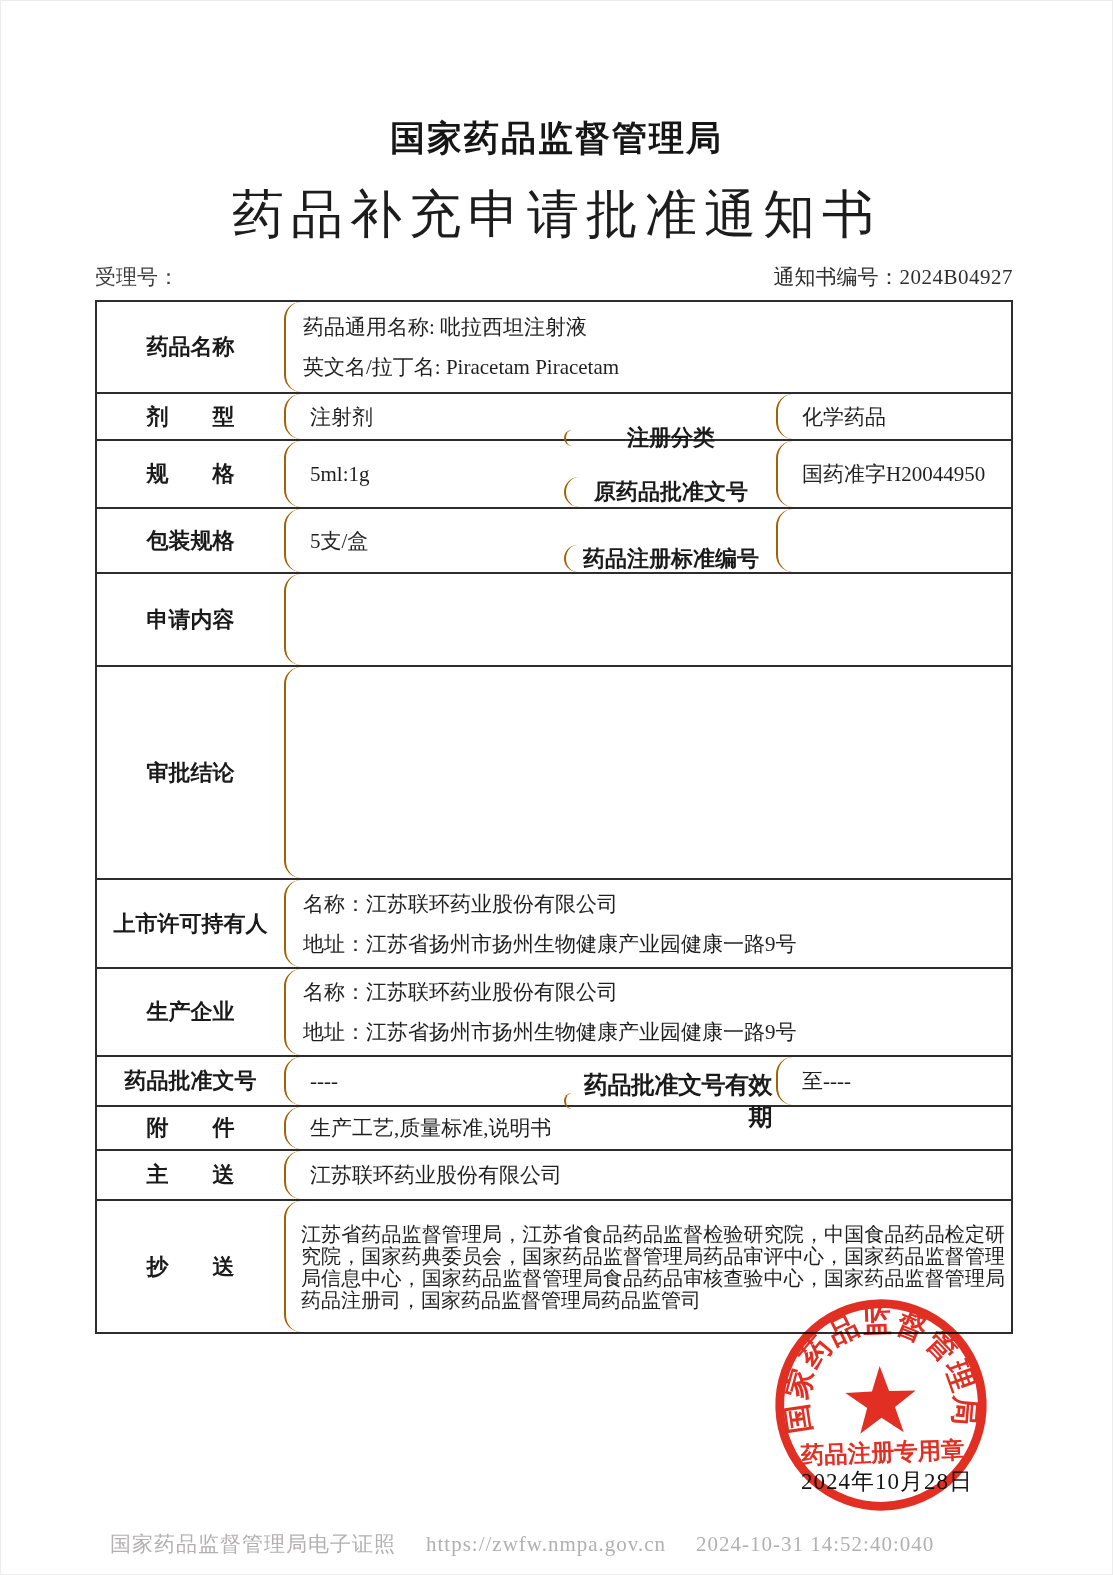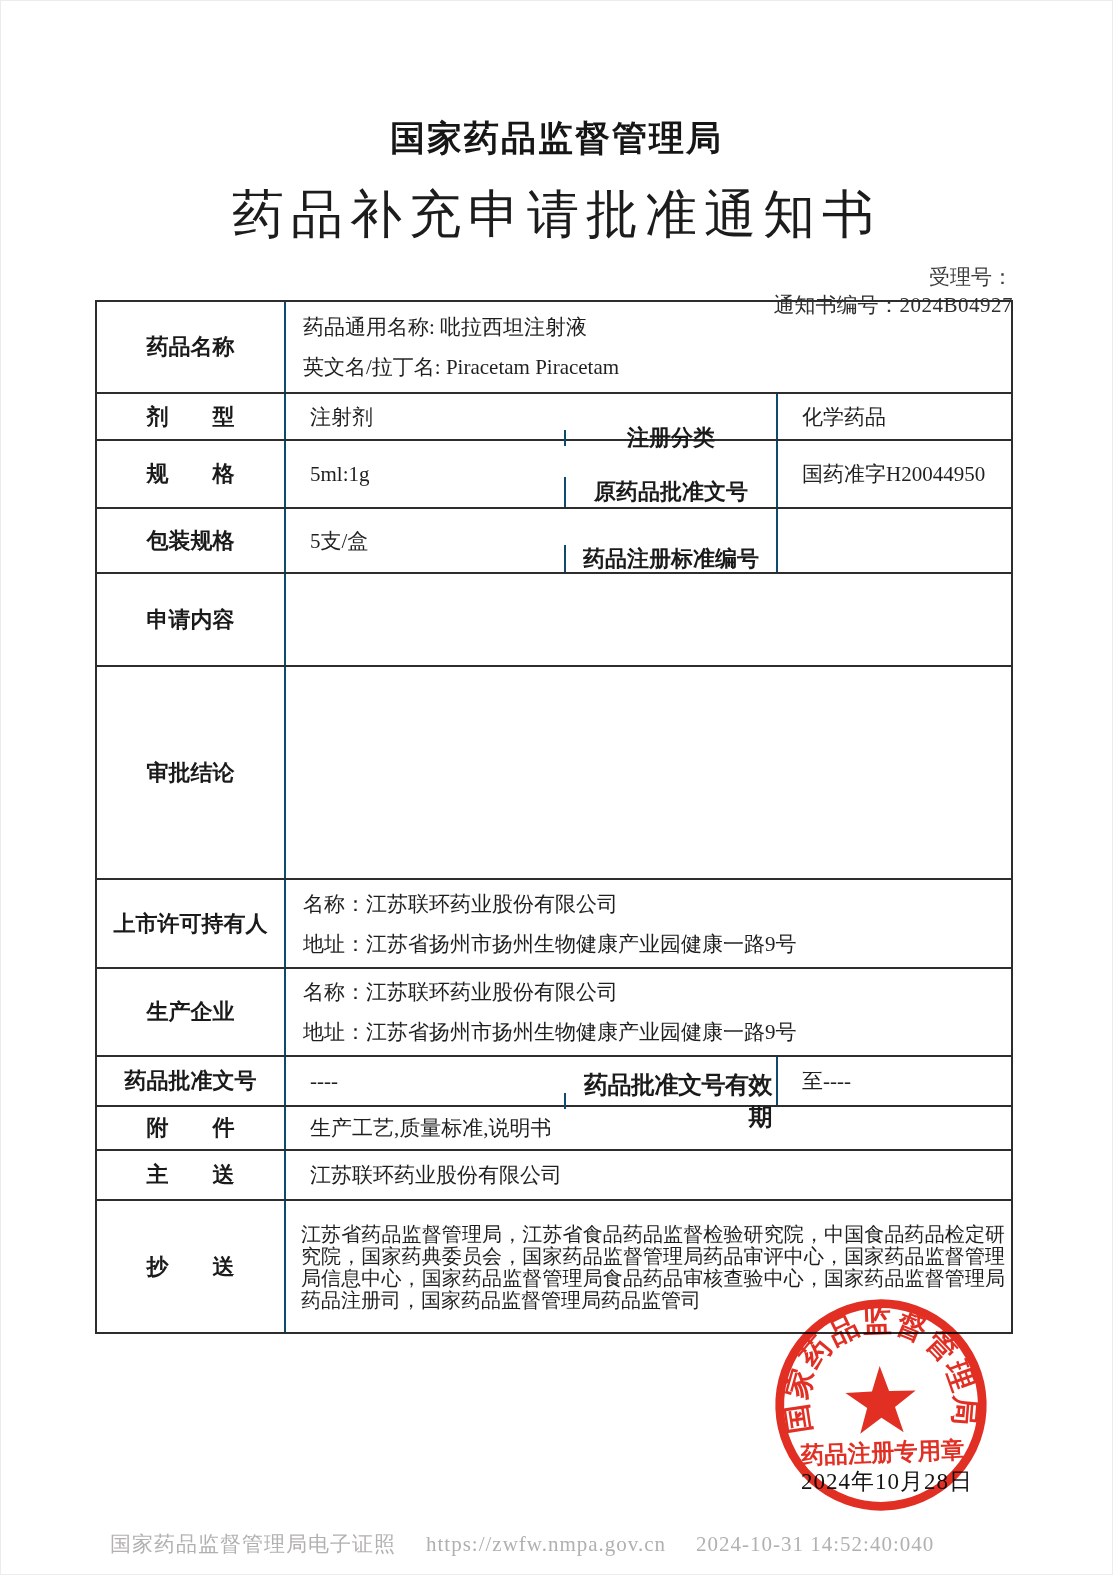--- a/index.html
+++ b/index.html
@@ -23,34 +23,34 @@
     font-weight: 700; font-size: 35px; letter-spacing: 2px; color: #161616;
   }
   .doc-title {
     position: absolute; top: 180px; left: 0; width: 100%;
     text-align: center;
     font-size: 52px; font-weight: 400; letter-spacing: 7px; color: #1c1c1c;
   }
   .ref-line {
     position: absolute; top: 263px; left: 95px; width: 918px;
     display: flex; justify-content: space-between; align-items: flex-end;
-    font-size: 21px; color: #3c3c3c; flex-direction: column;
+    font-size: 21px; color: #3c3c3c;
   }
   .ref-right { color: #2e2e2e; }
   .ref-right .num { letter-spacing: 0.5px; margin-top: 40px; }
 
   .doc-table {
     position: absolute; left: 95px; top: 300px; width: 918px;
     border: 2px solid #2d2d2d;
     background: transparent;
   }
   .trow { display: flex; width: 100%; }
   .trow + .trow { border-top: 2px solid #2d2d2d; }
   .cell { position: relative; }
-  .cell + .cell { border-left: 2px solid #0c4a6e; }
+  .cell + .cell { border-left: 2px solid #a16207; border-radius: 17px; }
   .c1 { width: 187px; }
   .c2 { width: 280px; }
   .c3 { width: 212px; margin-top: 36px; }
   .c4 { width: 235px; }
   .rest { width: 727px; }
   .label {
     display: flex; align-items: center; justify-content: center;
     font-weight: 700; font-size: 22px; color: #1a1a1a;
     text-align: right; padding: 8px 4px;
   }

